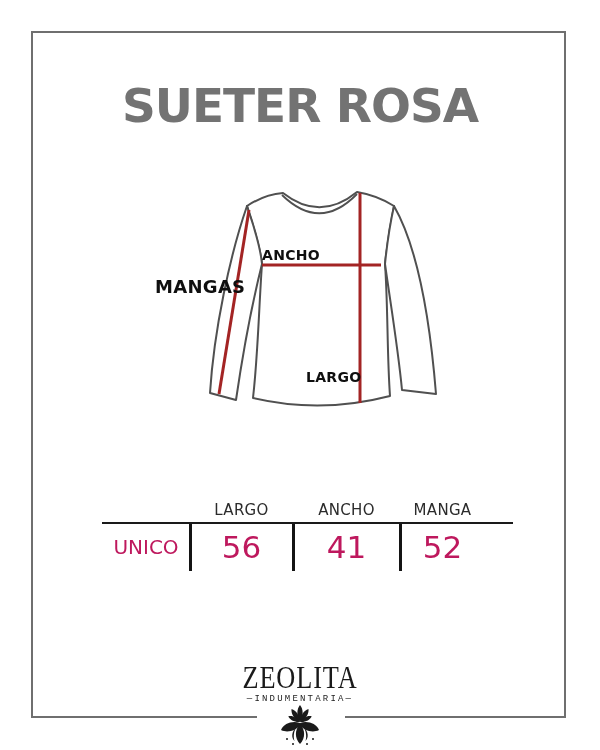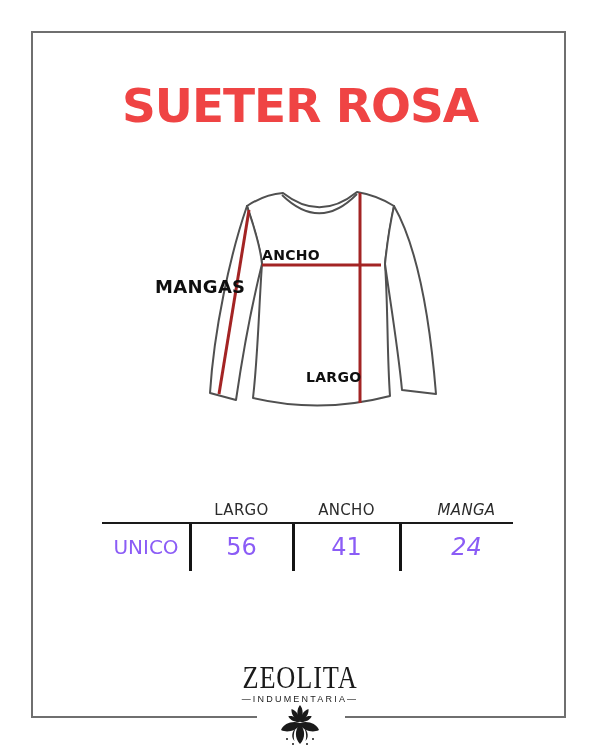--- a/index.html
+++ b/index.html
@@ -10,55 +10,55 @@
   }
   .frame{
     position:absolute;left:31px;top:31px;width:535px;height:687px;
     box-sizing:border-box;border:2px solid #6f6f6f;background:#ffffff;
   }
   .border-gap{
     position:absolute;left:257px;top:714px;width:88px;height:7px;background:#ffffff;
   }
   .title{
     position:absolute;left:0;right:0;top:78px;text-align:center;
-    font-size:47px;font-weight:bold;letter-spacing:-1px;color:#ef4444;
+    font-size:47px;font-weight:bold;letter-spacing:-1px;color:#737373;
     font-family:"DejaVu Sans",sans-serif;
   }
   .sweater-svg{position:absolute;left:140px;top:175px;width:320px;height:250px;}
   .measure-label{
     position:absolute;font-weight:bold;color:#0f0f0f;letter-spacing:0.3px;
     font-family:"DejaVu Sans",sans-serif;white-space:nowrap;
   }
   .lbl-mangas{left:155px;top:276px;font-size:18px;}
   .lbl-ancho{left:262px;top:247px;font-size:14px;}
   .lbl-largo{left:306px;top:369px;font-size:14px;}
 
   .size-table{position:absolute;left:102px;top:499px;width:411px;}
   .st-header{position:absolute;top:0;height:22px;line-height:22px;text-align:center;
     font-size:15px;color:#2b2b2b;letter-spacing:0.3px;}
   .st-rule{position:absolute;top:23px;left:0;width:411px;height:2px;background:#1a1a1a;}
-  .st-row{position:absolute;top:25px;height:47px;line-height:47px;text-align:center;color:#8b5cf6;}
+  .st-row{position:absolute;top:25px;height:47px;line-height:47px;text-align:center;color:#be185d;}
   .st-col0{left:0;width:88px;}
   .st-col1{left:88px;width:103px;}
   .st-col2{left:191px;width:107px;}
-  .st-col3{left:308px;width:113px;font-style:italic;}
+  .st-col3{left:284px;width:113px;}
   .st-vline{position:absolute;top:25px;width:3px;height:47px;background:#141414;}
   .st-v1{left:87px;} .st-v2{left:190px;} .st-v3{left:297px;}
   .st-size{font-size:20px;}
-  .st-num{font-size:24px;}
+  .st-num{font-size:31px;}
 
   .brand-name{
     position:absolute;left:0;right:0;top:660px;text-align:center;
     font-family:"Liberation Serif","DejaVu Serif",serif;
     font-size:31px;color:#1a1a1a;letter-spacing:1px;
     transform:scaleX(0.85);transform-origin:center;
   }
   .brand-tagline{
     position:absolute;left:0;right:0;top:694px;text-align:center;
-    font-family:Liberation Sans, sans-serif;
+    font-family:Liberation Mono, monospace;
     font-size:9px;color:#222222;letter-spacing:2.2px;
   }
   .ornament-svg{position:absolute;left:278px;top:703px;width:44px;height:44px;}
 </style>
 </head>
 <body>
 
 <div class="frame"></div>
 
 <div class="title">SUETER ROSA</div>
@@ -90,21 +90,21 @@
   <div class="st-header st-col1">LARGO</div>
   <div class="st-header st-col2">ANCHO</div>
   <div class="st-header st-col3">MANGA</div>
   <div class="st-rule"></div>
   <div class="st-vline st-v1"></div>
   <div class="st-vline st-v2"></div>
   <div class="st-vline st-v3"></div>
   <div class="st-row st-col0 st-size">UNICO</div>
   <div class="st-row st-col1 st-num">56</div>
   <div class="st-row st-col2 st-num">41</div>
-  <div class="st-row st-col3 st-num">24</div>
+  <div class="st-row st-col3 st-num">52</div>
 </div>
 
 <div class="brand-name">ZEOLITA</div>
 <div class="brand-tagline">—INDUMENTARIA—</div>
 
 <div class="border-gap"></div>
 
 <svg class="ornament-svg" viewBox="0 0 44 44">
   <g fill="#1a1a1a">
     <g transform="translate(22,19)">

